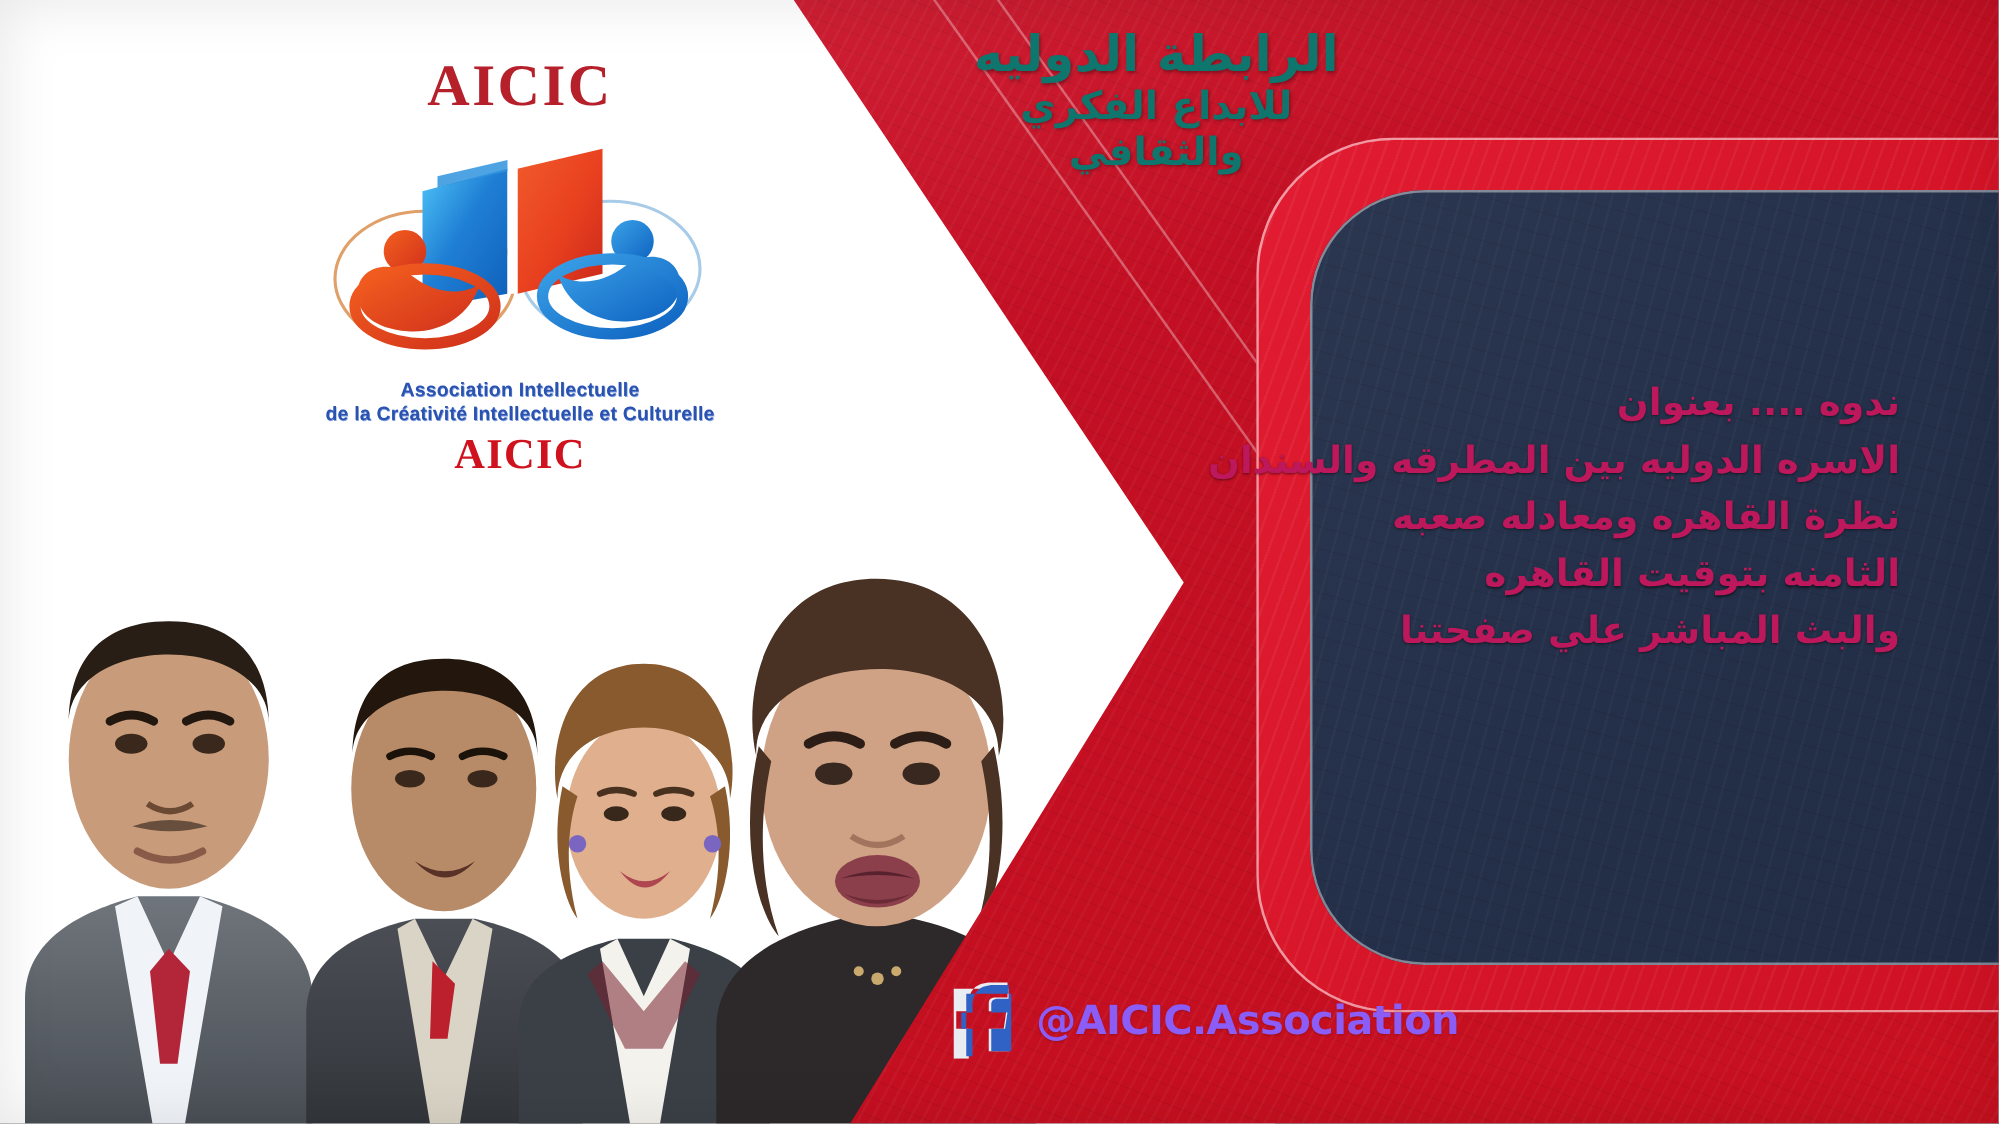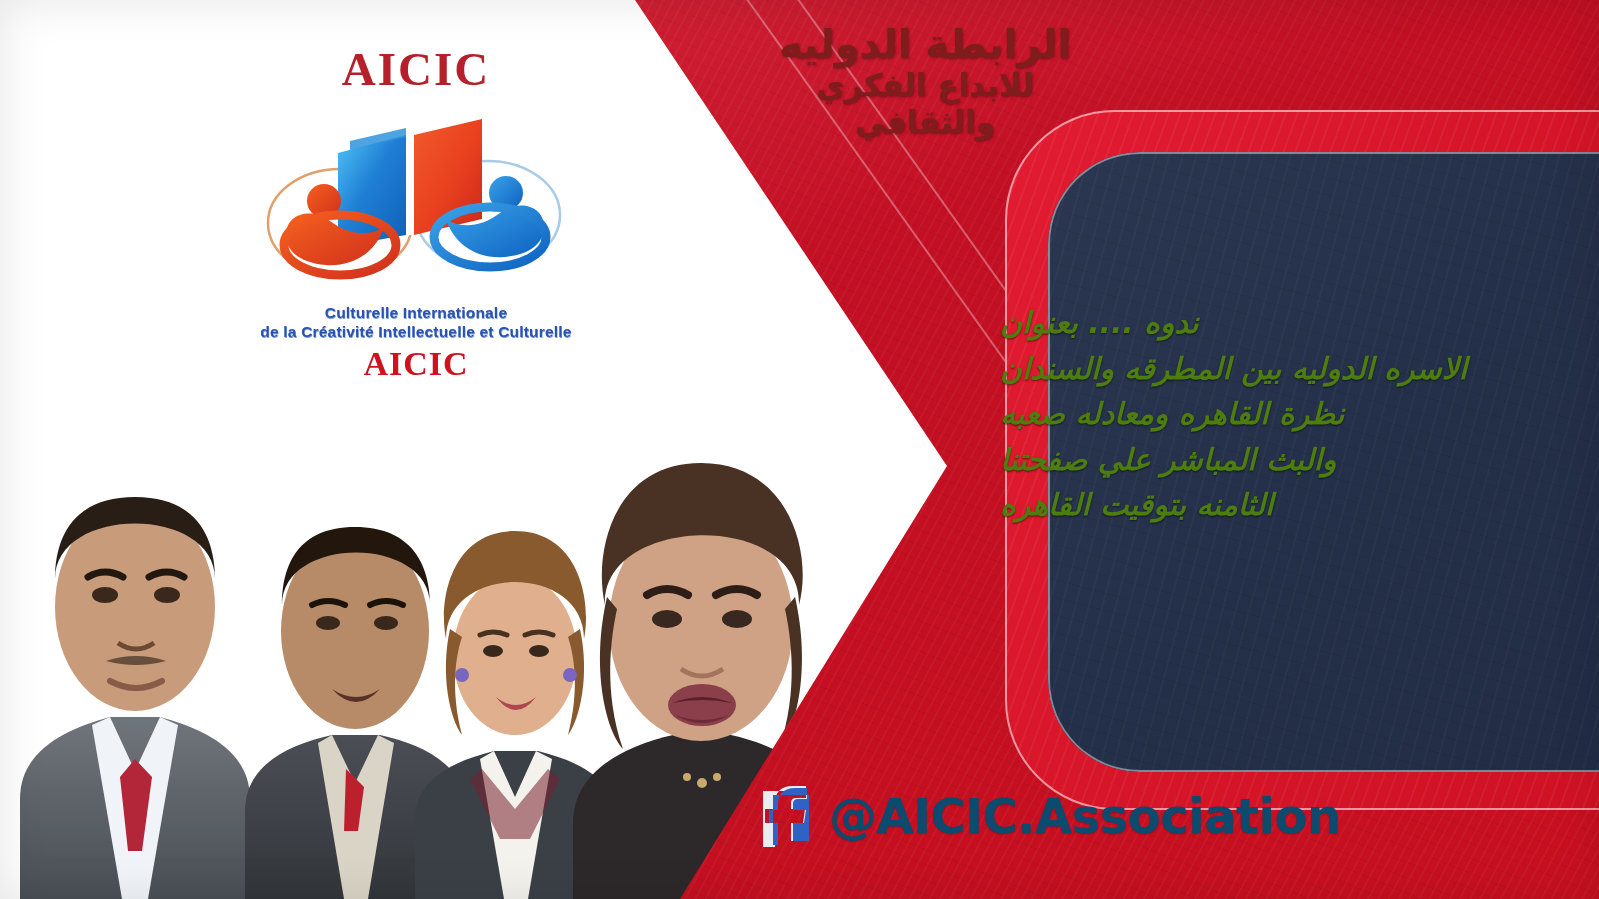--- a/index.html
+++ b/index.html
@@ -112,53 +112,52 @@
       repeating-linear-gradient(15deg, rgba(0,0,0,.06) 0 1px, rgba(0,0,0,0) 1px 17px),
       linear-gradient(135deg,#2b3750 0%,#243049 50%,#212c44 100%);
     box-shadow:inset 0 0 0 2px rgba(255,255,255,.42);
     overflow:hidden;
   }
 
   
   .header-ar{
     position:absolute;left:760px;top:22px;width:330px;
     direction:rtl;text-align:center;
-    color:#7f1d1d;
+    color:#0f766e;
     font-family:"DejaVu Sans", sans-serif;
     font-weight:bold;
     text-shadow:1px 1px 3px rgba(0,0,0,.35);
     z-index:6;
   }
   .header-ar .l1{font-size:40px;line-height:1.12;}
   .header-ar .l2{font-size:31px;line-height:1.2;}
   .header-ar .l3{font-size:31px;line-height:1.2;}
 
   
   .body-ar{
     position:absolute;left:1000px;top:300px;width:520px;
-    direction:rtl;text-align:left;
-    color:#4d7c0f;
+    direction:rtl;text-align:right;
+    color:#be185d;
     font-family:"DejaVu Sans", sans-serif;
     font-weight:bold;font-size:30px;line-height:1.52;
     z-index:7;
     text-shadow:0 1px 2px rgba(0,0,0,.5);
-    font-style:italic;
   }
   .body-ar div{white-space:nowrap;}
 
   
   .fb-row{
     position:absolute;left:757px;top:780px;height:72px;
     display:flex;align-items:center;gap:16px;z-index:8;
   }
   .fb-icon{width:56px;height:62px;position:relative;}
   .fb-handle{
     font-family:"DejaVu Sans", sans-serif;
-    font-weight:bold;font-size:48px;letter-spacing:-.5px;
-    color:#0c4a6e;
+    font-weight:bold;font-size:32px;letter-spacing:-.5px;
+    color:#8b5cf6;
     text-shadow:0 1px 2px rgba(0,0,0,.2);
   }
 
   
   .vignette{
     position:absolute;inset:0;pointer-events:none;
     box-shadow:inset 0 0 48px rgba(0,0,0,.10);
   }
 </style>
 </head>
@@ -210,21 +209,21 @@
         <ellipse cx="74" cy="150" rx="56" ry="30" fill="none" stroke="url(#gOr)" stroke-width="9"></ellipse>
 
         <circle cx="240" cy="98" r="17" fill="url(#gBl)"></circle>
         <path d="M278 132 C278 110, 252 104, 234 118 C216 132, 194 134, 180 124
                  C188 150, 212 164, 238 162 C264 160, 278 148, 278 132 Z" fill="url(#gBl)"></path>
         <ellipse cx="224" cy="142" rx="56" ry="30" fill="none" stroke="url(#gBl)" stroke-width="9"></ellipse>
       </svg>
     </div>
 
     <div class="logo-caption">
-      <div>Culturelle Internationale</div>
+      <div>Association Intellectuelle</div>
       <div>de la Créativité Intellectuelle et Culturelle</div>
     </div>
 
     <div class="logo-word-bottom">AICIC</div>
   </div>
 
   <div class="photos">
 
     <div class="photo" style="left:10px;width:250px;height:500px;">
       <svg viewBox="0 0 250 500" width="250" height="500">
@@ -323,22 +322,22 @@
   <div class="header-ar">
     <div class="l1">الرابطة الدوليه</div>
     <div class="l2">للابداع الفكري</div>
     <div class="l3">والثقافي</div>
   </div>
 
   <div class="body-ar">
     <div>ندوه .... بعنوان</div>
     <div>الاسره الدوليه بين المطرقه والسندان</div>
     <div>نظرة القاهره ومعادله صعبه</div>
+    <div>الثامنه بتوقيت القاهره</div>
     <div>والبث المباشر علي صفحتنا</div>
-    <div>الثامنه بتوقيت القاهره</div>
   </div>
 
   <div class="fb-row">
     <span class="fb-icon">
       <svg viewBox="0 0 56 62" width="56" height="62" aria-hidden="true">
         <path d="M6 6 L50 6 L50 56 L34 56 L34 38 L46 38 L48 24 L34 24 L34 18
                  C34 14 36 13 40 13 L49 13 L49 1 L36 1 C23 1 18 8 18 18 L18 24
                  L8 24 L8 38 L18 38 L18 62 L6 62 Z" fill="#e9edf2"></path>
         <path d="M16 10 L52 10 L52 56 L36 56 L36 38 L47 38 L49 25 L36 25 L36 19
                  C36 15 38 14 42 14 L50 14 L50 3 L38 3 C26 3 21 10 21 19 L21 25

